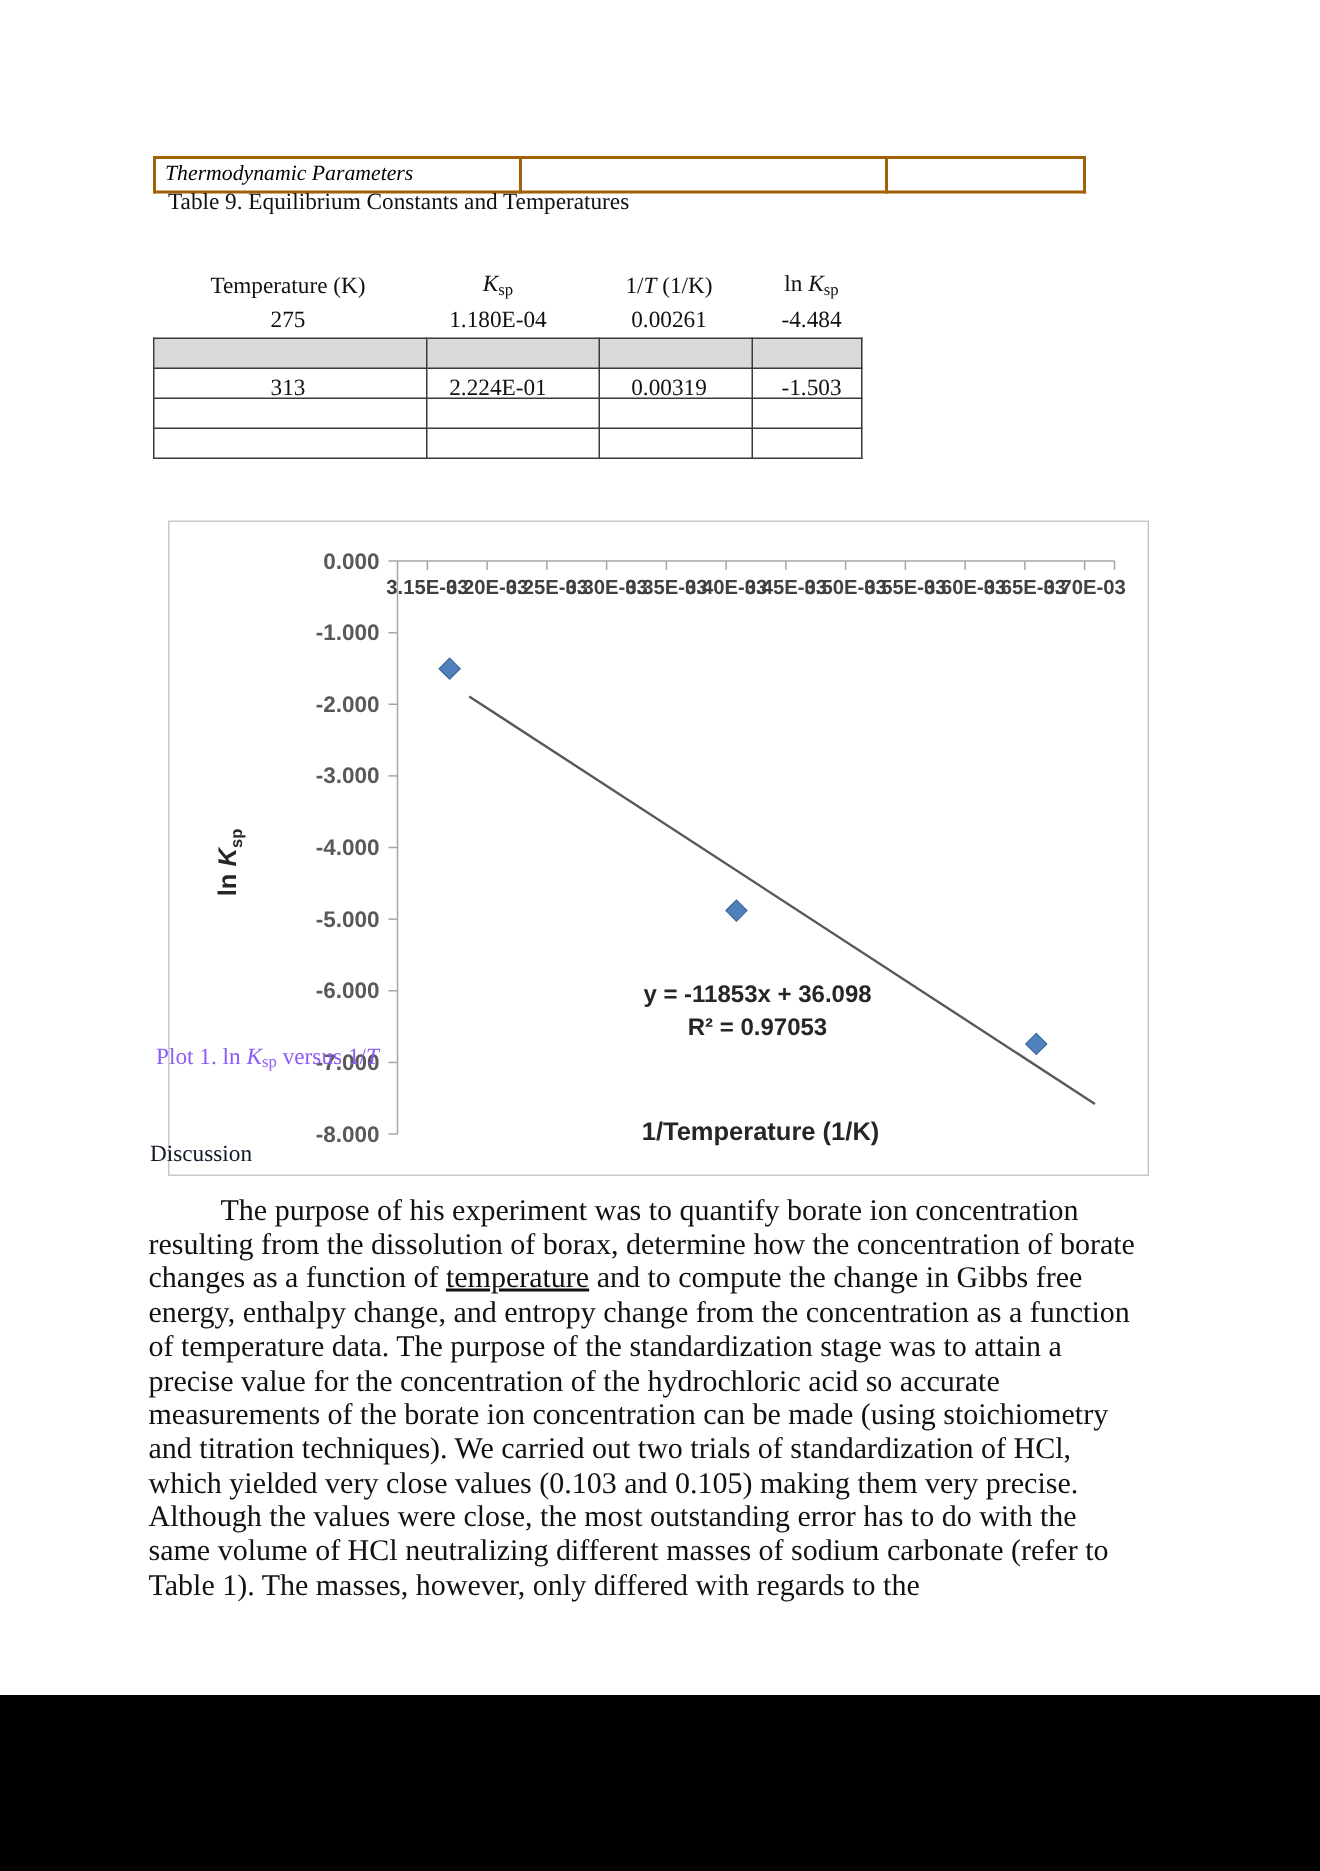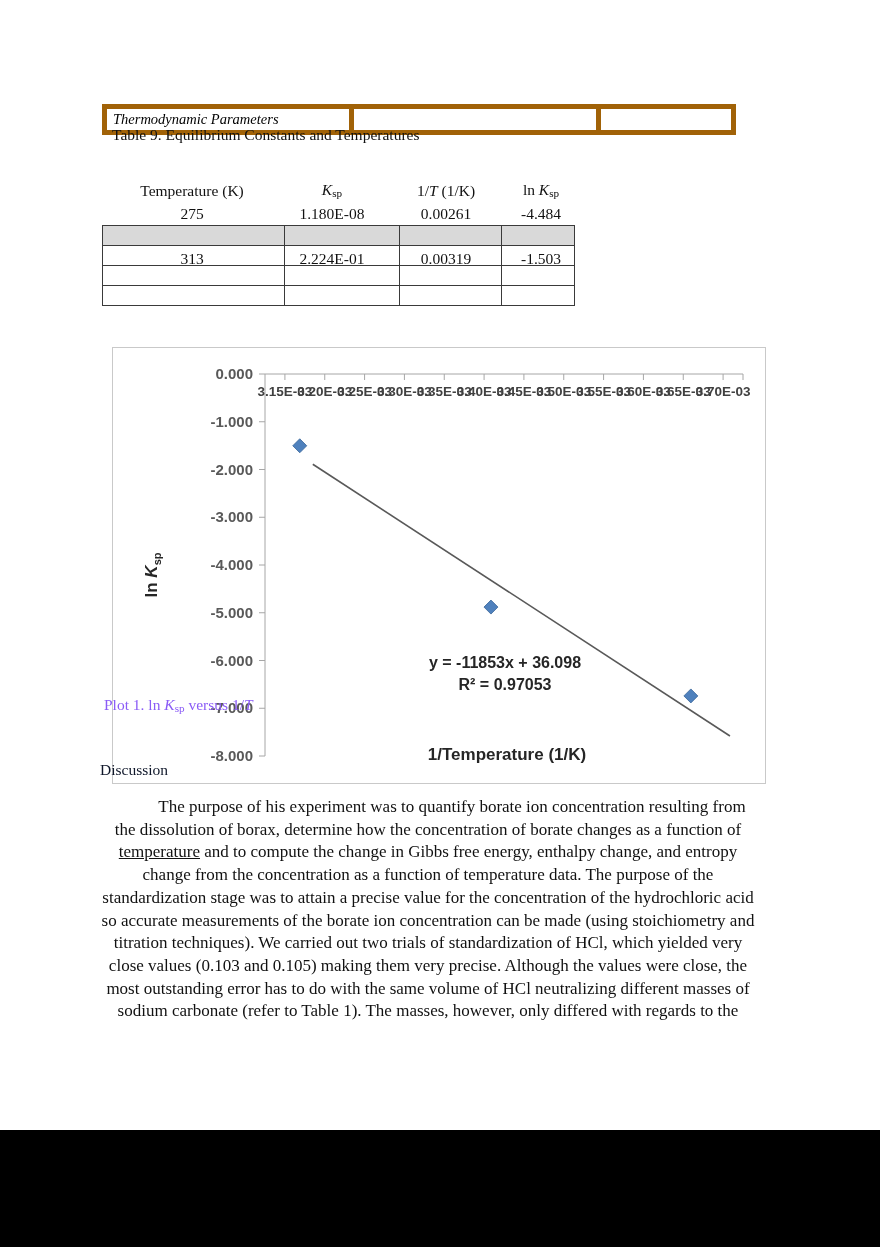--- a/index.html
+++ b/index.html
@@ -25,21 +25,21 @@
   
   .param-table {
     position: absolute;
     left: 102px;
     top: 104px;
     width: 588px;
     border-collapse: collapse;
     table-layout: fixed;
   }
   .param-table td {
-    border: 5px solid #a16207;
+    border: 2px solid #a16207;
     height: 18px;
     padding: 1px 4px 2px 6px;
     font-size: 14.5px;
   }
   .param-title {
     font-style: italic;
     white-space: nowrap;
   }
 
   
@@ -128,24 +128,24 @@
     color: #0f172a;
     background: transparent;
   }
 
   
   .body-text {
     position: absolute;
     left: 99px;
     top: 796px;
     width: 658px;
-    font-size: 17px;
+    font-size: 20px;
     line-height: 22.7px;
     color: #111;
-    text-align: center;
+    text-align: left;
   }
   .body-text .indent { display: inline-block; width: 48px; }
   .struck { text-decoration: underline; }
 
   .bottom-bar {
     position: absolute;
     left: 0;
     top: 1130px;
     width: 880px;
     height: 117px;
@@ -172,21 +172,21 @@
   <table class="tbl3-data">
     <tbody>
         <tr>
       <th class="c0">Temperature (K)</th>
       <th class="c1"><span class="it">K</span><span class="sub">sp</span></th>
       <th class="c2">1/<span class="it">T</span> (1/K)</th>
       <th class="c3">ln <span class="it">K</span><span class="sub">sp</span></th>
     </tr>
     <tr>
       <td class="c0">275</td>
-      <td class="c1">1.180E-08</td>
+      <td class="c1">1.180E-04</td>
       <td class="c2">0.00261</td>
       <td class="c3">-4.484</td>
     </tr>
     <tr>
       <td class="c0">293</td>
       <td class="c1">7.590E-03</td>
       <td class="c2">0.00341</td>
       <td class="c3">-4.881</td>
     </tr>
     <tr>

